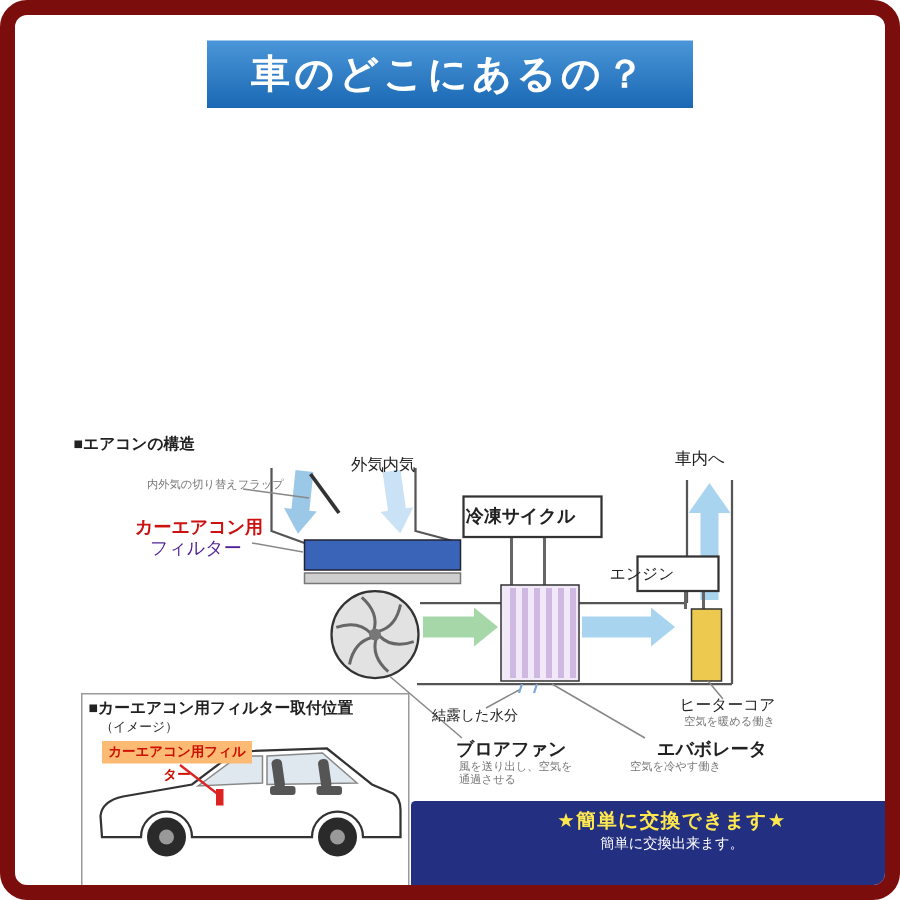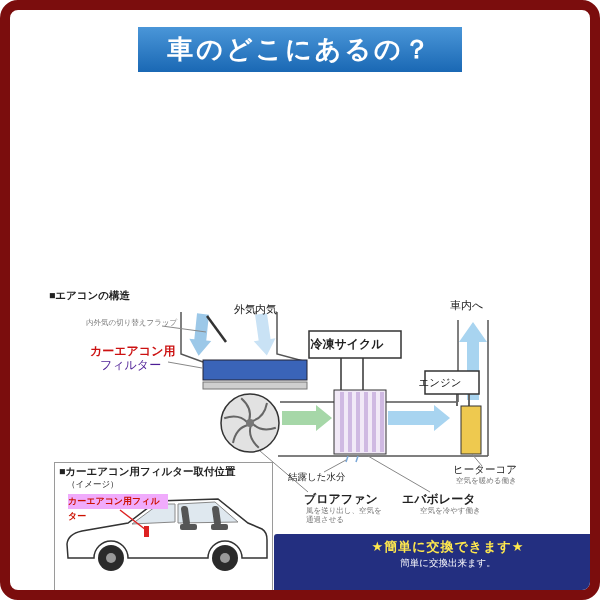--- a/index.html
+++ b/index.html
@@ -17,22 +17,22 @@
               font-size:37px; line-height:44px; letter-spacing:1px; }
 
   .bodytext { left:46px; top:168px; color:#3a3a3a; font-size:19.5px; line-height:25px; }
 
   .dg-label { position:absolute; color:#222; white-space:nowrap; }
   .small-note { color:#777; font-size:7.5px; }
 
   .boxed { display:flex; align-items:center; justify-content:center; }
 
   .inset-box { left:44px; top:452px; width:219px; height:131px; border:1px solid #9a9a9a; background:#fff; }
-  .tag { left:58px; top:484px; width:100px; height:15px; background:#f0abfc;
-         color:#cc1100; font-size:9px; font-weight:bold; line-height:15px; }
+  .tag { left:58px; top:484px; width:100px; height:15px; background:#fdba74;
+         color:#cc1100; font-size:9px; font-weight:bold; text-align:center; line-height:15px; }
 
   .note-box { left:264px; top:524px; width:348px; height:59px; background:#232f80; border-radius:3px;
               text-align:center; color:#fff; }
   .note-title { margin-top:4px; font-size:13px; font-weight:bold; color:#ffe84d; letter-spacing:1px; }
   .note-line { font-size:9.5px; line-height:13px; }
 
   svg { position:absolute; left:0; top:0; pointer-events:none; }
 </style>
 </head>
 <body>
@@ -136,33 +136,33 @@
       <circle cx="215" cy="548" r="13" fill="#2a2a2a"></circle>
         <circle cx="215" cy="548" r="5" fill="#999"></circle>
       <rect x="134" y="516" width="5" height="11" fill="#d22"></rect>
       <path d="M110,500 L136,520" stroke="#d22" stroke-width="1.5"></path>
     </g>
   </svg>
 
   <div class="dg-label" style="left:39px; top:279px; font-size:10.5px; font-weight:bold;">■エアコンの構造</div>
   <div class="dg-label" style="left:176px; top:292px; font-size:11px;margin-left:48px;">外気</div>
   <div class="dg-label" style="left:245px; top:292px; font-size:11px;">内気</div>
-  <div class="dg-label small-note" style="left:76px; top:308px;font-family:Liberation Mono, monospace;">内外気の切り替えフラップ</div>
+  <div class="dg-label small-note" style="left:88px; top:308px;font-family:Liberation Mono, monospace;">内外気の切り替えフラップ</div>
   <div class="dg-label" style="left:80px; top:333px; font-size:12px; font-weight:bold; color:#c11;">カーエアコン用</div>
   <div class="dg-label" style="left:90px; top:347px; font-size:12px; font-weight:normal; color:#4c1d95;">フィルター</div>
   <div class="dg-label boxed" style="left:299px; top:321px; width:76px; height:27px; font-size:12px; font-weight:600;">冷凍サイクル</div>
-  <div class="dg-label boxed" style="left:413px; top:361px; width:34px; height:23px; font-size:10.5px;">エンジン</div>
+  <div class="dg-label boxed" style="left:401px; top:361px; width:34px; height:23px; font-size:10.5px;">エンジン</div>
   <div class="dg-label" style="left:440px; top:288px; font-size:11px;">車内へ</div>
   <div class="dg-label" style="left:443px; top:453px; font-size:10.5px;">ヒーターコア</div>
   <div class="dg-label small-note" style="left:446px; top:466px;">空気を暖める働き</div>
   <div class="dg-label" style="left:278px; top:461px; font-size:9.5px;">結露した水分</div>
   <div class="dg-label" style="left:294px; top:481px; font-size:12px; font-weight:bold;">ブロアファン</div>
   <div class="dg-label small-note" style="left:296px; top:496px;">風を送り出し、空気を</div>
   <div class="dg-label small-note" style="left:296px; top:505px;">通過させる</div>
-  <div class="dg-label" style="left:392px; top:481px; font-size:12px; font-weight:bold;">エバボレータ</div>
+  <div class="dg-label" style="left:428px; top:481px; font-size:12px; font-weight:bold;">エバボレータ</div>
   <div class="dg-label small-note" style="left:410px; top:496px;">空気を冷やす働き</div>
 
   <div class="dg-label" style="left:49px; top:455px; font-size:10.5px; font-weight:bold;">■カーエアコン用フィルター取付位置</div>
   <div class="dg-label" style="left:57px; top:469px; font-size:8.5px;">（イメージ）</div>
   <div class="abs tag">カーエアコン用フィルター</div>
 
   <div class="abs note-box">
     <div class="note-title">★簡単に交換できます★</div>
     <div class="note-line">簡単に交換出来ます。</div>
   </div>

